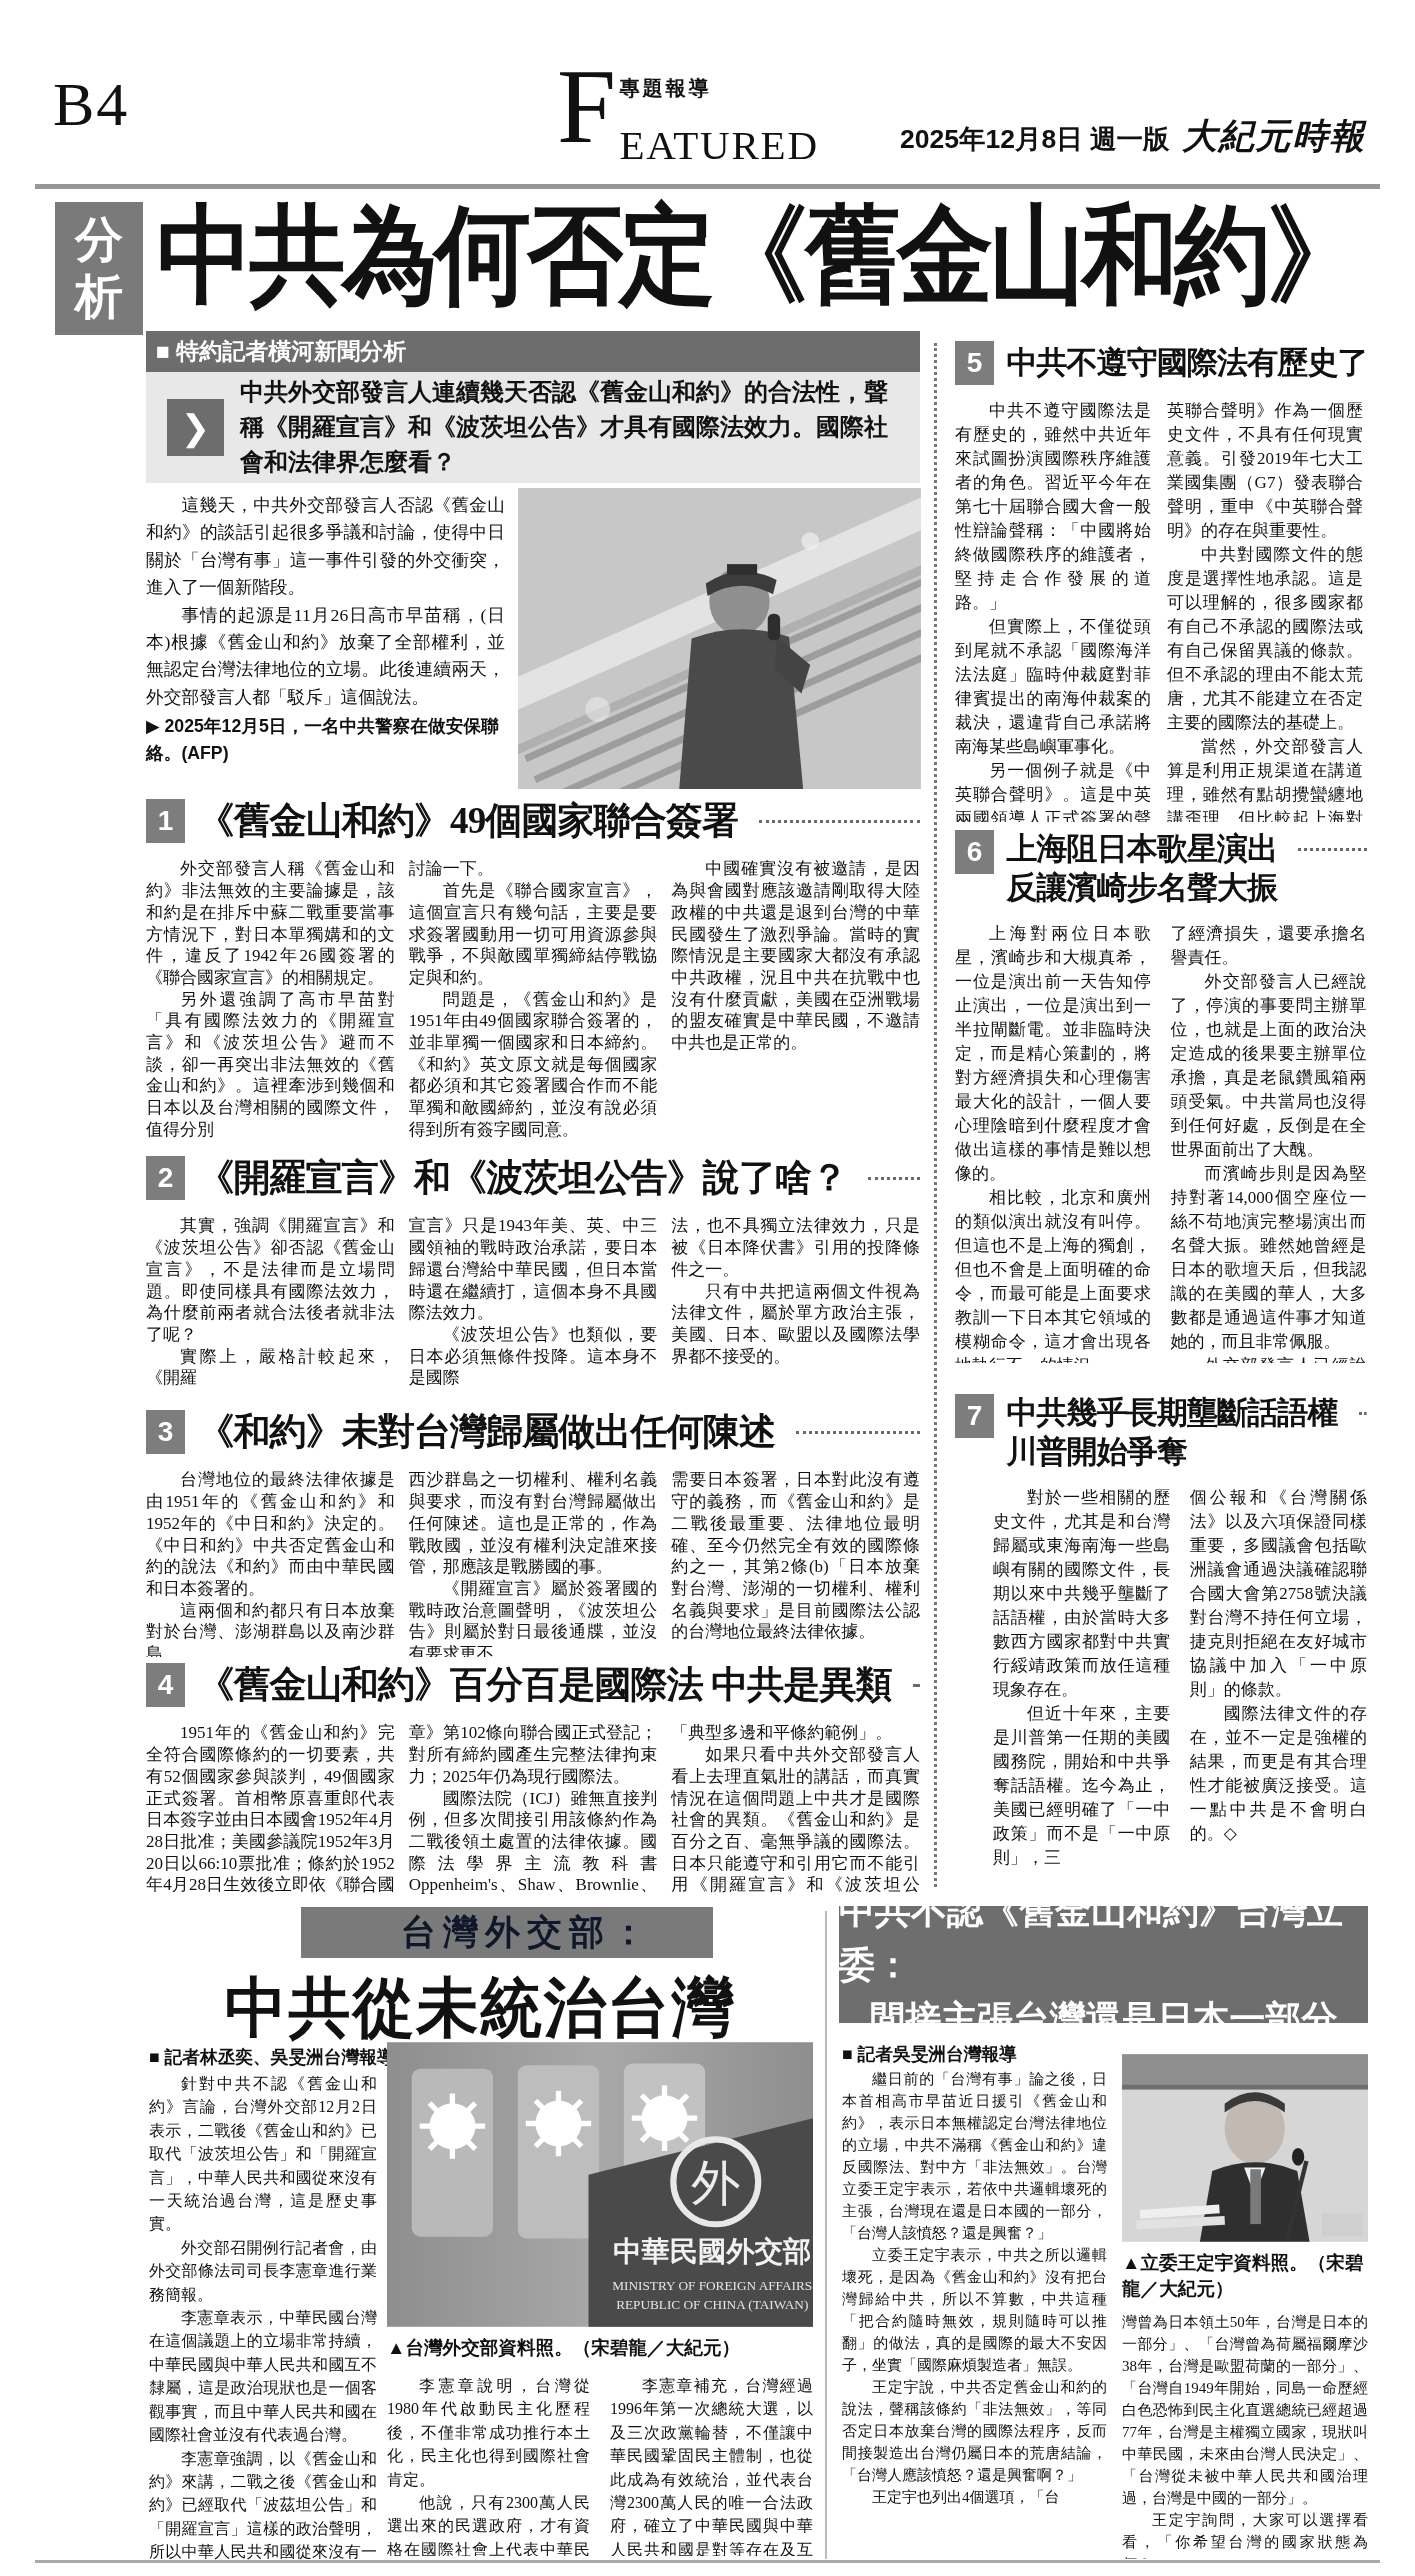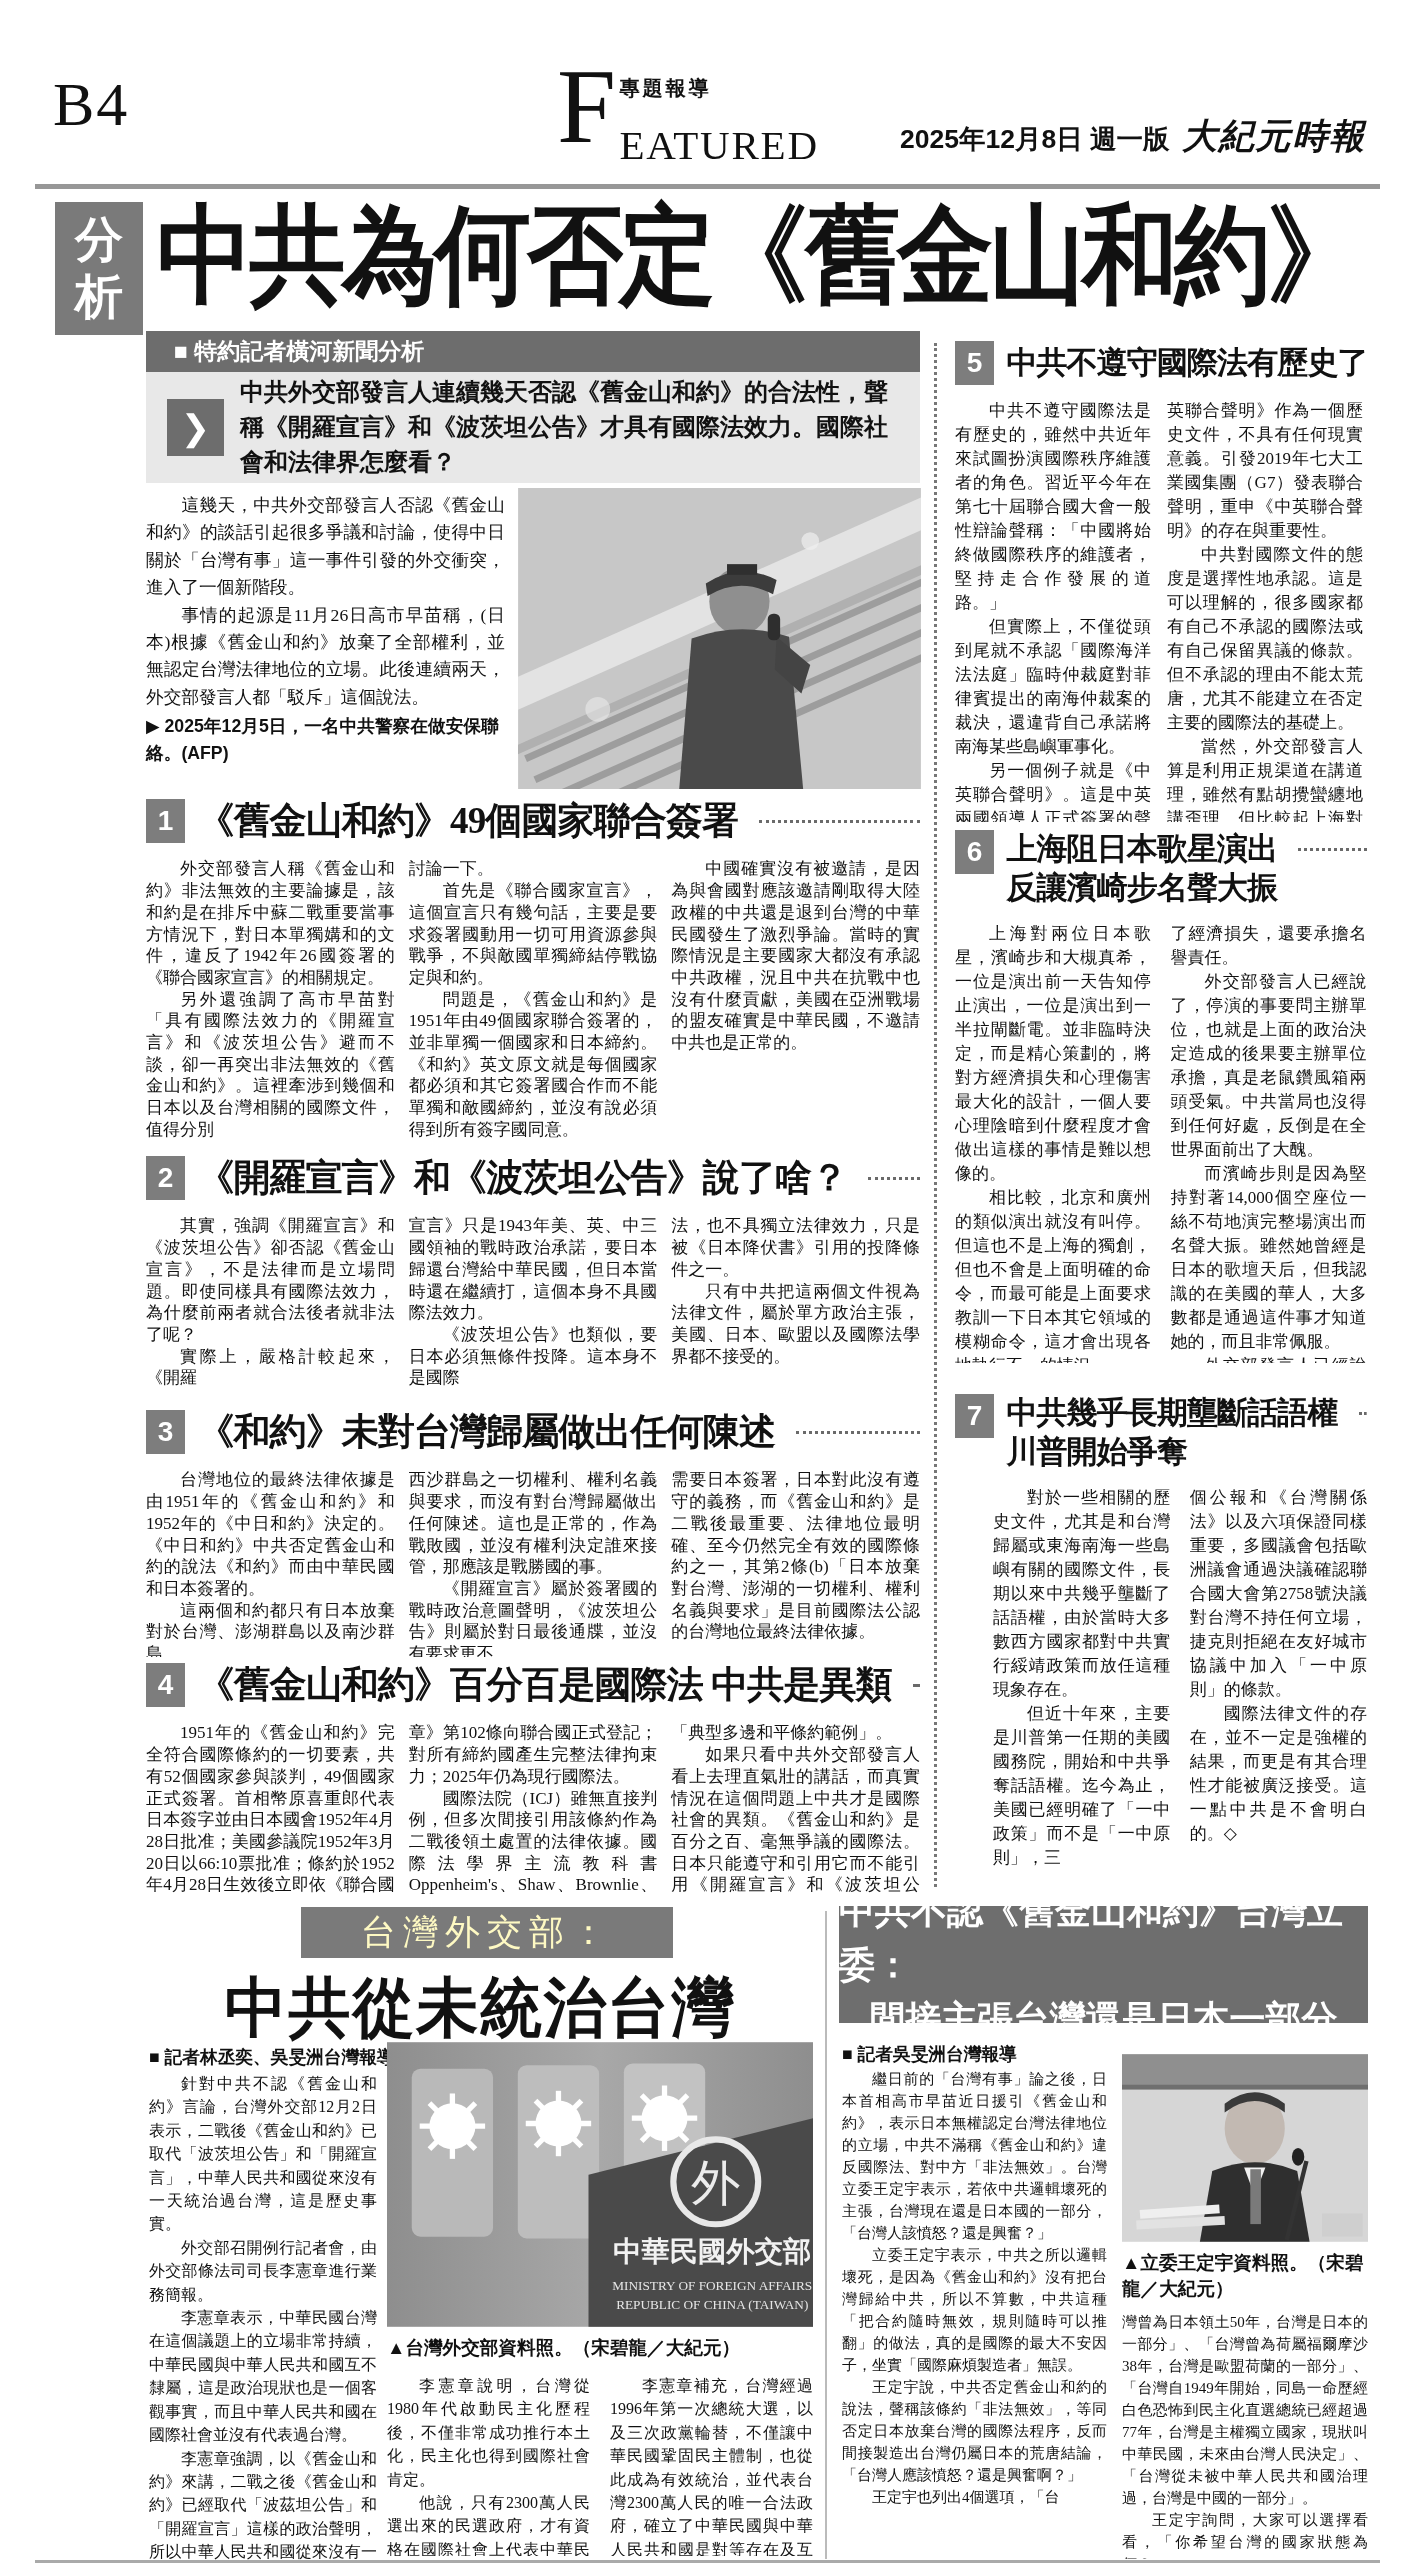--- a/index.html
+++ b/index.html
@@ -24,21 +24,21 @@
   
   .kicker{left:55px;top:202px;width:88px;height:133px;background:#7a7a7a;color:#fff;
           display:flex;flex-direction:column;align-items:center;justify-content:center;
           font-weight:bold;font-size:48px;line-height:1.18;}
   .bigtitle{left:157px;top:184px;width:1238px;font-size:96px;font-weight:900;
             letter-spacing:-3.5px;transform:scaleY(1.12);transform-origin:top left;white-space:nowrap;}
 
   
   .intro{left:146px;top:331px;width:774px;height:152px;background:#e8e8e8;}
   .intro-bar{position:absolute;left:0;top:0;width:100%;height:41px;background:#6d6d6d;color:#fff;
-             font-size:23px;font-weight:bold;display:flex;align-items:center;padding-left:28px;box-sizing:border-box;}
+             font-size:23px;font-weight:bold;display:flex;align-items:center;padding-left:10px;box-sizing:border-box;}
   .intro-body{position:absolute;left:0;top:41px;width:100%;height:111px;display:flex;align-items:center;}
   .intro-arrow{width:57px;height:57px;background:#6d6d6d;color:#fff;margin:0 16px 0 21px;flex:0 0 auto;
                display:flex;align-items:center;justify-content:center;font-size:35px;font-weight:bold;}
   .intro-deck{font-size:24px;font-weight:bold;line-height:1.45;width:655px;}
 
   
   .lead{left:146px;top:492px;width:359px;font-size:17.7px;line-height:27.4px;}
   .p{text-align:justify;text-indent:2em;margin:0;}
   .p.cont{text-indent:0;}
   .lead-caption{left:146px;top:713px;width:354px;font-size:17.7px;font-weight:bold;line-height:26.5px;}
@@ -54,21 +54,21 @@
   .cols3{display:flex;gap:14px;}
   .cols3 .col{width:249px;font-size:17px;line-height:21.7px;overflow:hidden;}
 
   
   .rail-title{font-size:31px;font-weight:900;line-height:1.25;letter-spacing:-0.9px;white-space:nowrap;}
   .cols2{display:flex;gap:19.5px;}
   .cols2 .col{width:196px;font-size:17px;line-height:24px;overflow:hidden;}
   .vdots{border-left:3.5px dotted #777;}
 
   
-  .tagbox{background:#7a7a7a;color:#fef9c3;font-weight:normal;display:flex;align-items:center;justify-content:center;}
+  .tagbox{background:#7a7a7a;color:#0f172a;font-weight:bold;display:flex;align-items:center;justify-content:center;padding-left:40px;}
   .art-head-left{left:301px;top:1907px;width:372px;height:51px;font-size:35px;letter-spacing:7px;}
   .art-title-left{left:146px;top:1964px;width:668px;text-align:center;font-size:62px;font-weight:900;
                   letter-spacing:1.8px;transform:scaleY(1.05);transform-origin:top center;white-space:nowrap;}
   .byline{font-size:17.7px;font-weight:bold;}
   .artcol{font-size:16px;line-height:23.4px;overflow:hidden;}
   .photo-mofa{left:387px;top:2042px;width:426px;height:285px;overflow:hidden;}
   .cap{font-size:18.6px;font-weight:bold;line-height:26px;}
   .art-head-right{left:839px;top:1906px;width:529px;height:117px;background:#6e6e6e;color:#fff;
                   display:flex;flex-direction:column;align-items:center;justify-content:center;
                   font-weight:bold;font-size:36px;line-height:1.5;}

